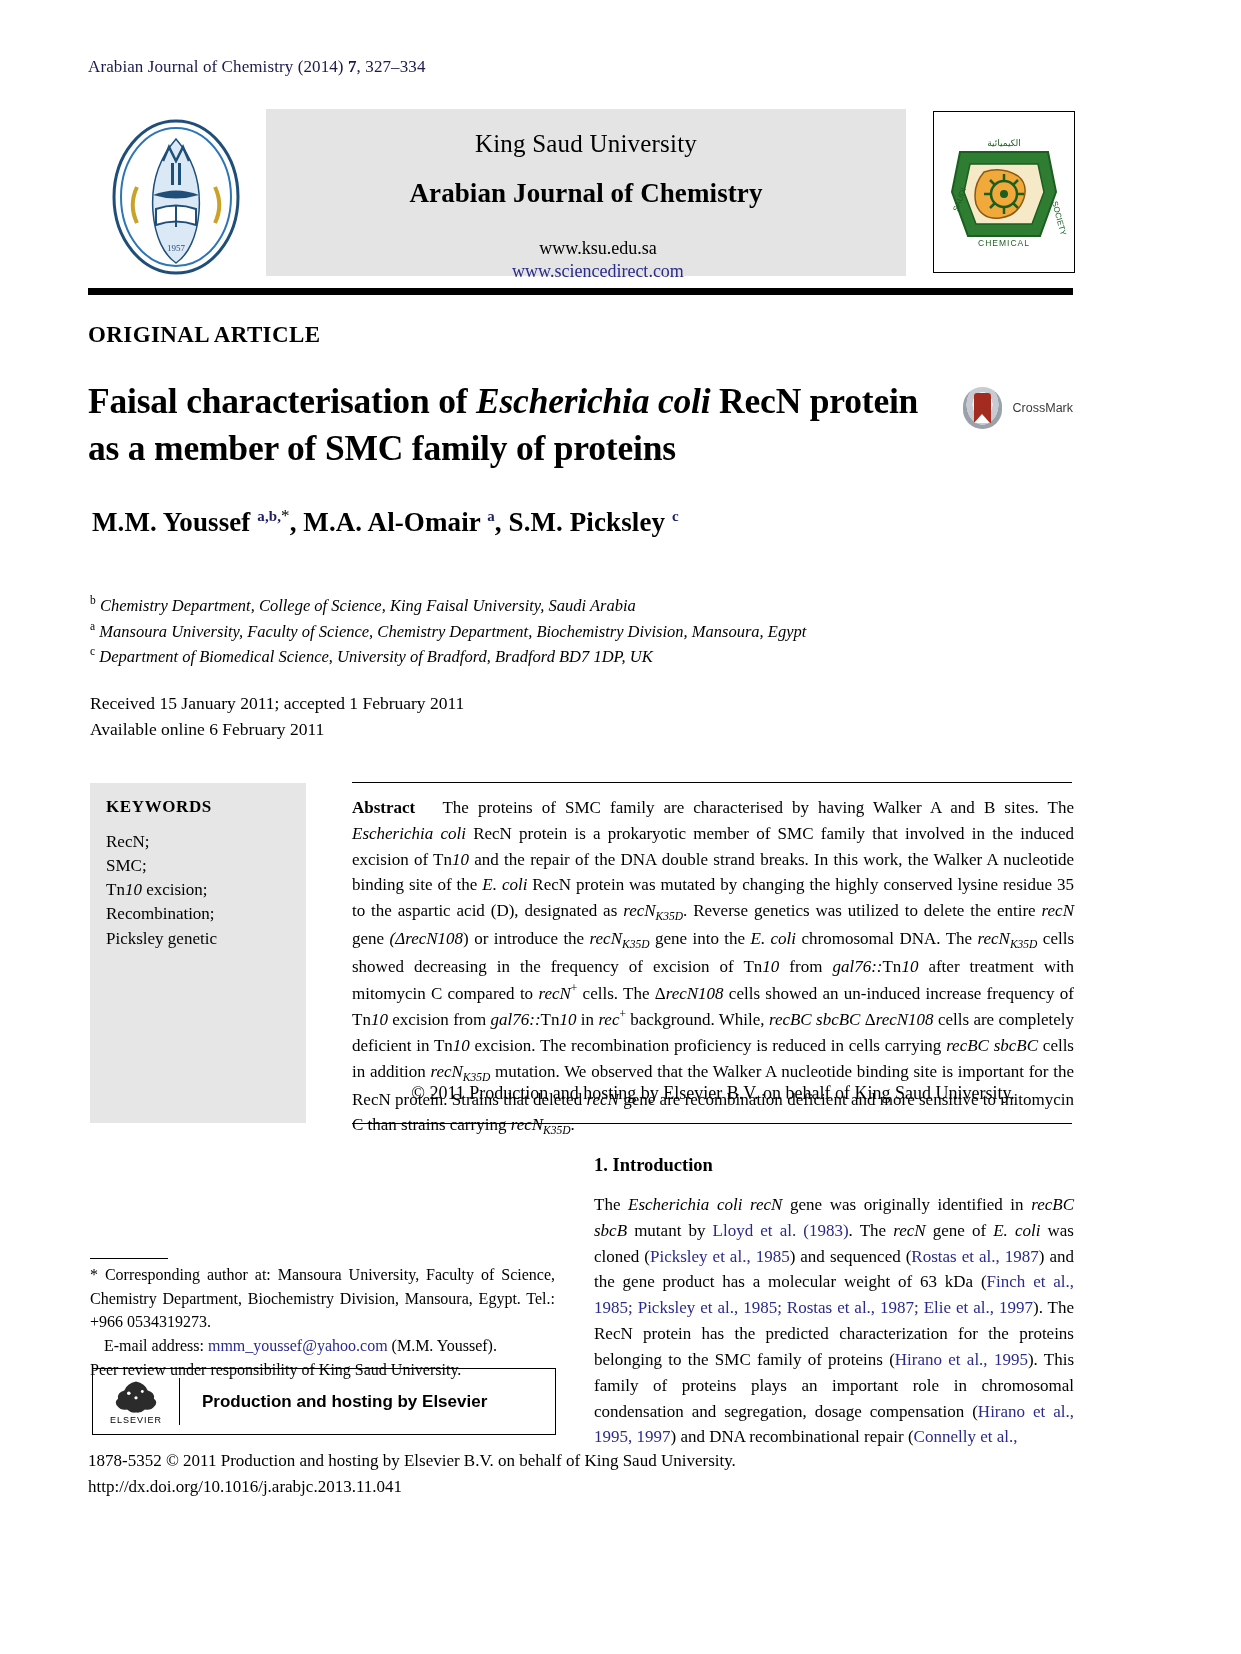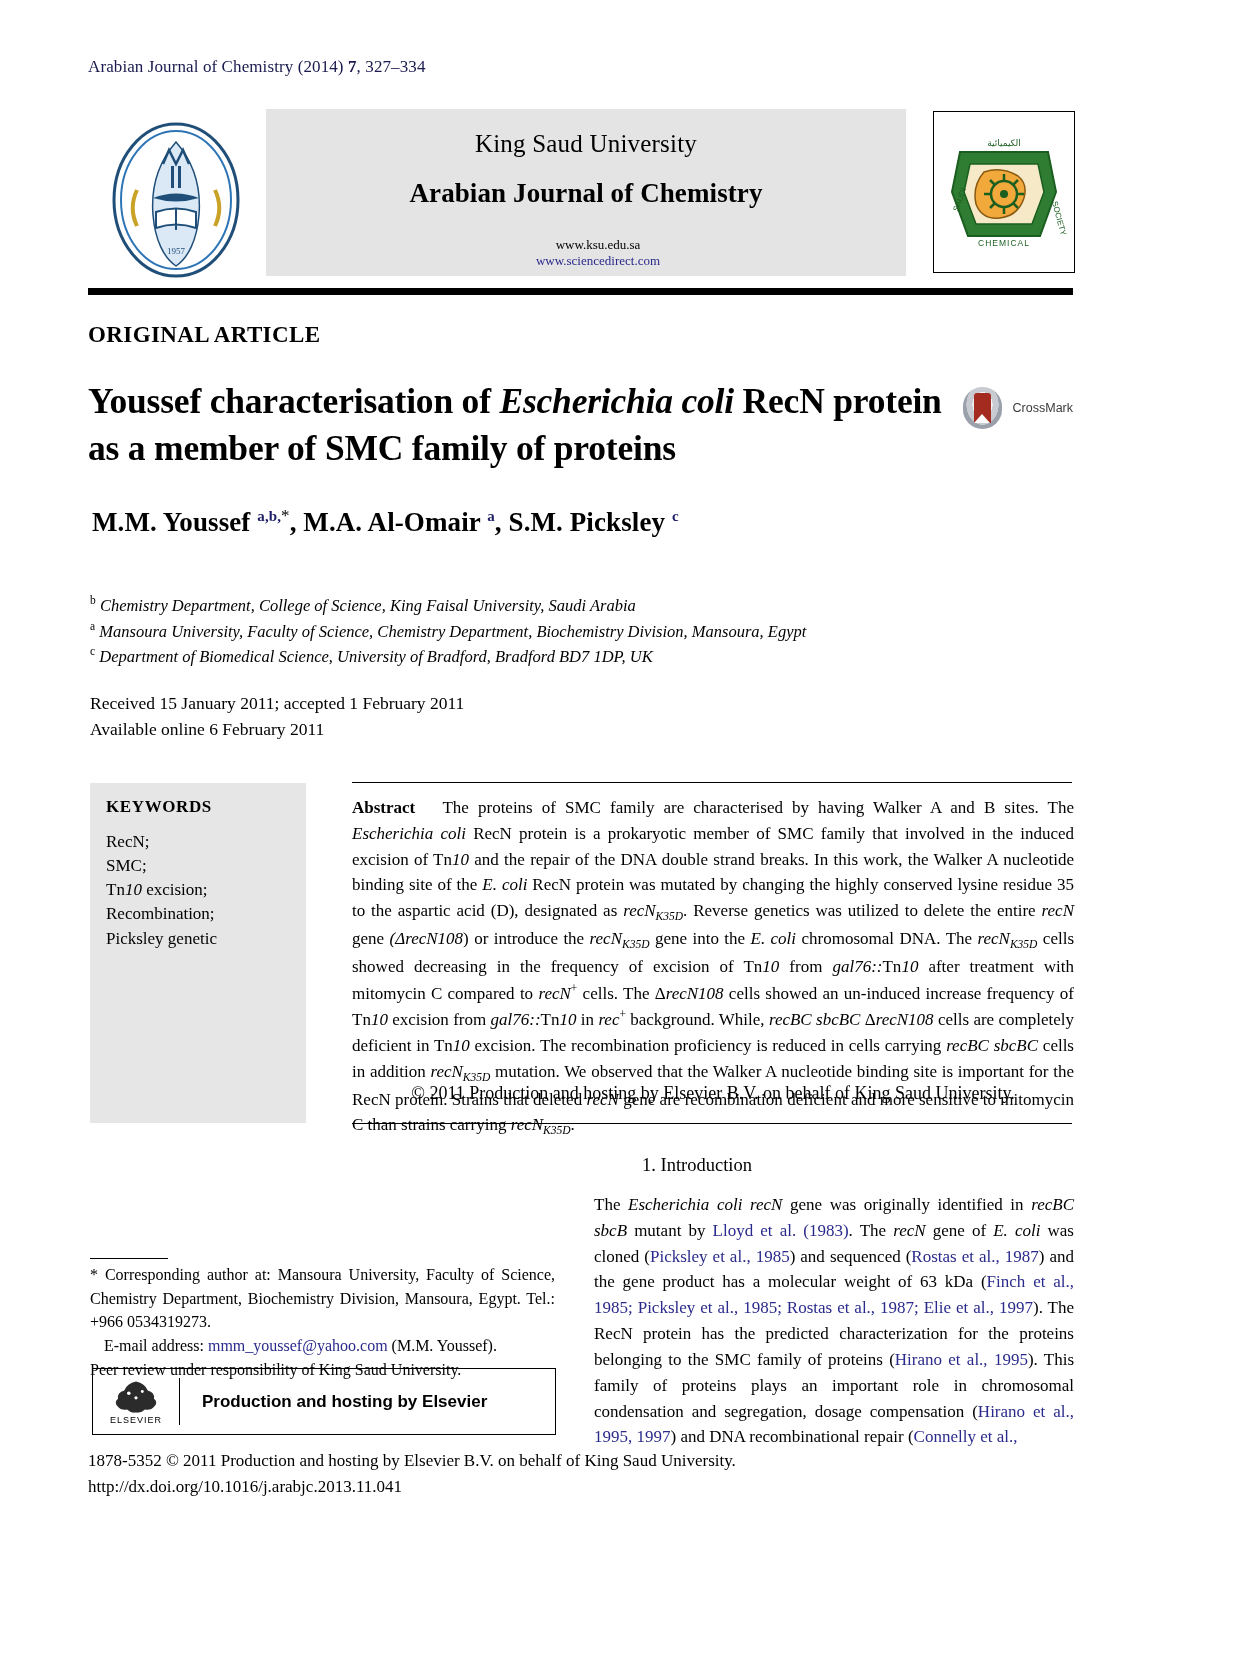--- a/index.html
+++ b/index.html
@@ -5,26 +5,26 @@
   html,body{margin:0;padding:0;background:#fff;}
   body{width:1241px;height:1654px;position:relative;font-family:"Liberation Serif",serif;color:#000;}
   .page{position:absolute;inset:0;}
 
   
   .runhead{position:absolute;left:88px;top:57px;font-size:17px;color:#1a1a4e;letter-spacing:.1px;}
   .runhead b{font-weight:bold;}
 
   
   .masthead{position:absolute;left:88px;top:105px;width:985px;height:175px;}
-  .mast-left{position:absolute;left:0;top:0;width:175px;height:175px;display:flex;align-items:flex-end;justify-content:center;}
+  .mast-left{position:absolute;left:0;top:12px;width:175px;height:175px;display:flex;align-items:flex-start;justify-content:center;}
   .mast-center{position:absolute;left:178px;top:4px;width:640px;height:167px;background:#e4e4e4;text-align:center;}
   .mast-right{position:absolute;left:845px;top:6px;width:140px;height:160px;border:1px solid #000;display:flex;align-items:center;justify-content:center;background:#fff;}
   .mast-ksu{font-size:25px;margin-top:21px;letter-spacing:.2px;}
   .mast-journal{font-size:27px;font-weight:bold;margin-top:20px;letter-spacing:.1px;}
-  .mast-url{font-size:13px;margin-top:28px;line-height:1.25;padding-left:24px;}
+  .mast-url{font-size:18px;margin-top:28px;line-height:1.25;padding-left:24px;}
   .mast-url .sd{color:#2a2a8c;}
   .rule-thick{position:absolute;left:88px;top:288px;width:985px;height:7px;background:#000;}
 
   
   .ksu-seal{width:150px;height:160px;}
   .scs-logo{width:128px;height:128px;}
 
   
   .orig{position:absolute;left:88px;top:322px;font-size:23px;font-weight:bold;letter-spacing:.4px;}
   .title{position:absolute;left:88px;top:378px;width:855px;font-size:35.5px;font-weight:bold;line-height:1.32;letter-spacing:-.2px;}
@@ -56,21 +56,21 @@
   .kwlist i{font-style:italic;}
 
   .abstract{position:absolute;left:352px;top:795px;width:722px;font-size:17px;line-height:1.52;text-align:justify;}
   .abstract .lbl{font-weight:bold;}
   .abstract i{font-style:italic;}
   .abstract sub{font-size:11.5px;font-style:italic;}
   .abstract sup{font-size:11.5px;}
   .copyline{position:absolute;left:352px;top:1083px;width:722px;font-size:18px;text-align:center;}
 
   
-  .sec-h{position:absolute;left:594px;top:1155px;font-size:18.5px;font-weight:normal;margin-left:48px;}
+  .sec-h{position:absolute;left:594px;top:1155px;font-size:18.5px;font-weight:bold;}
   .intro{position:absolute;left:594px;top:1192px;width:480px;font-size:17px;line-height:1.52;text-align:justify;}
   .intro i{font-style:italic;}
   a.cite,.cite{color:#2a2a8c;text-decoration:none;}
 
   
   .fn-rule{position:absolute;left:90px;top:1258px;width:78px;height:1.4px;background:#000;}
   .footnote{position:absolute;left:90px;top:1263px;width:465px;font-size:16px;line-height:1.48;text-align:justify;}
   .footnote .ind{text-indent:14px;display:block;}
   .mail{color:#2a2a8c;}
 
@@ -142,21 +142,21 @@
         <text x="64" y="118" font-size="8.5" text-anchor="middle" fill="#1b5e20" font-family="Liberation Sans, sans-serif" letter-spacing="1">CHEMICAL</text>
         <text x="18" y="84" font-size="8" fill="#1b5e20" font-family="Liberation Sans, sans-serif" transform="rotate(-70 18 84)">SAUDI</text>
         <text x="112" y="74" font-size="8" fill="#1b5e20" font-family="Liberation Sans, sans-serif" transform="rotate(75 112 74)">SOCIETY</text>
       </svg>
     </div>
   </div>
   <div class="rule-thick"></div>
 
   <div class="orig">ORIGINAL ARTICLE</div>
 
-  <div class="title"><span>Youssef characterisation of </span><i>Escherichia coli</i><span> RecN protein as a member of SMC family of proteins</span></div>
+  <div class="title"><span>Faisal characterisation of </span><i>Escherichia coli</i><span> RecN protein as a member of SMC family of proteins</span></div>
 
   <div class="crossmark">
     <span class="cm-badge">
         <span class="cm-inner"></span>
       </span>
     <span class="cm-label">CrossMark</span>
   </div>
 
   <div class="authors">
     M.M. Youssef <sup>a,b,</sup><sup class="star">*</sup>, M.A. Al-Omair <sup>a</sup>, S.M. Picksley <sup>c</sup>

